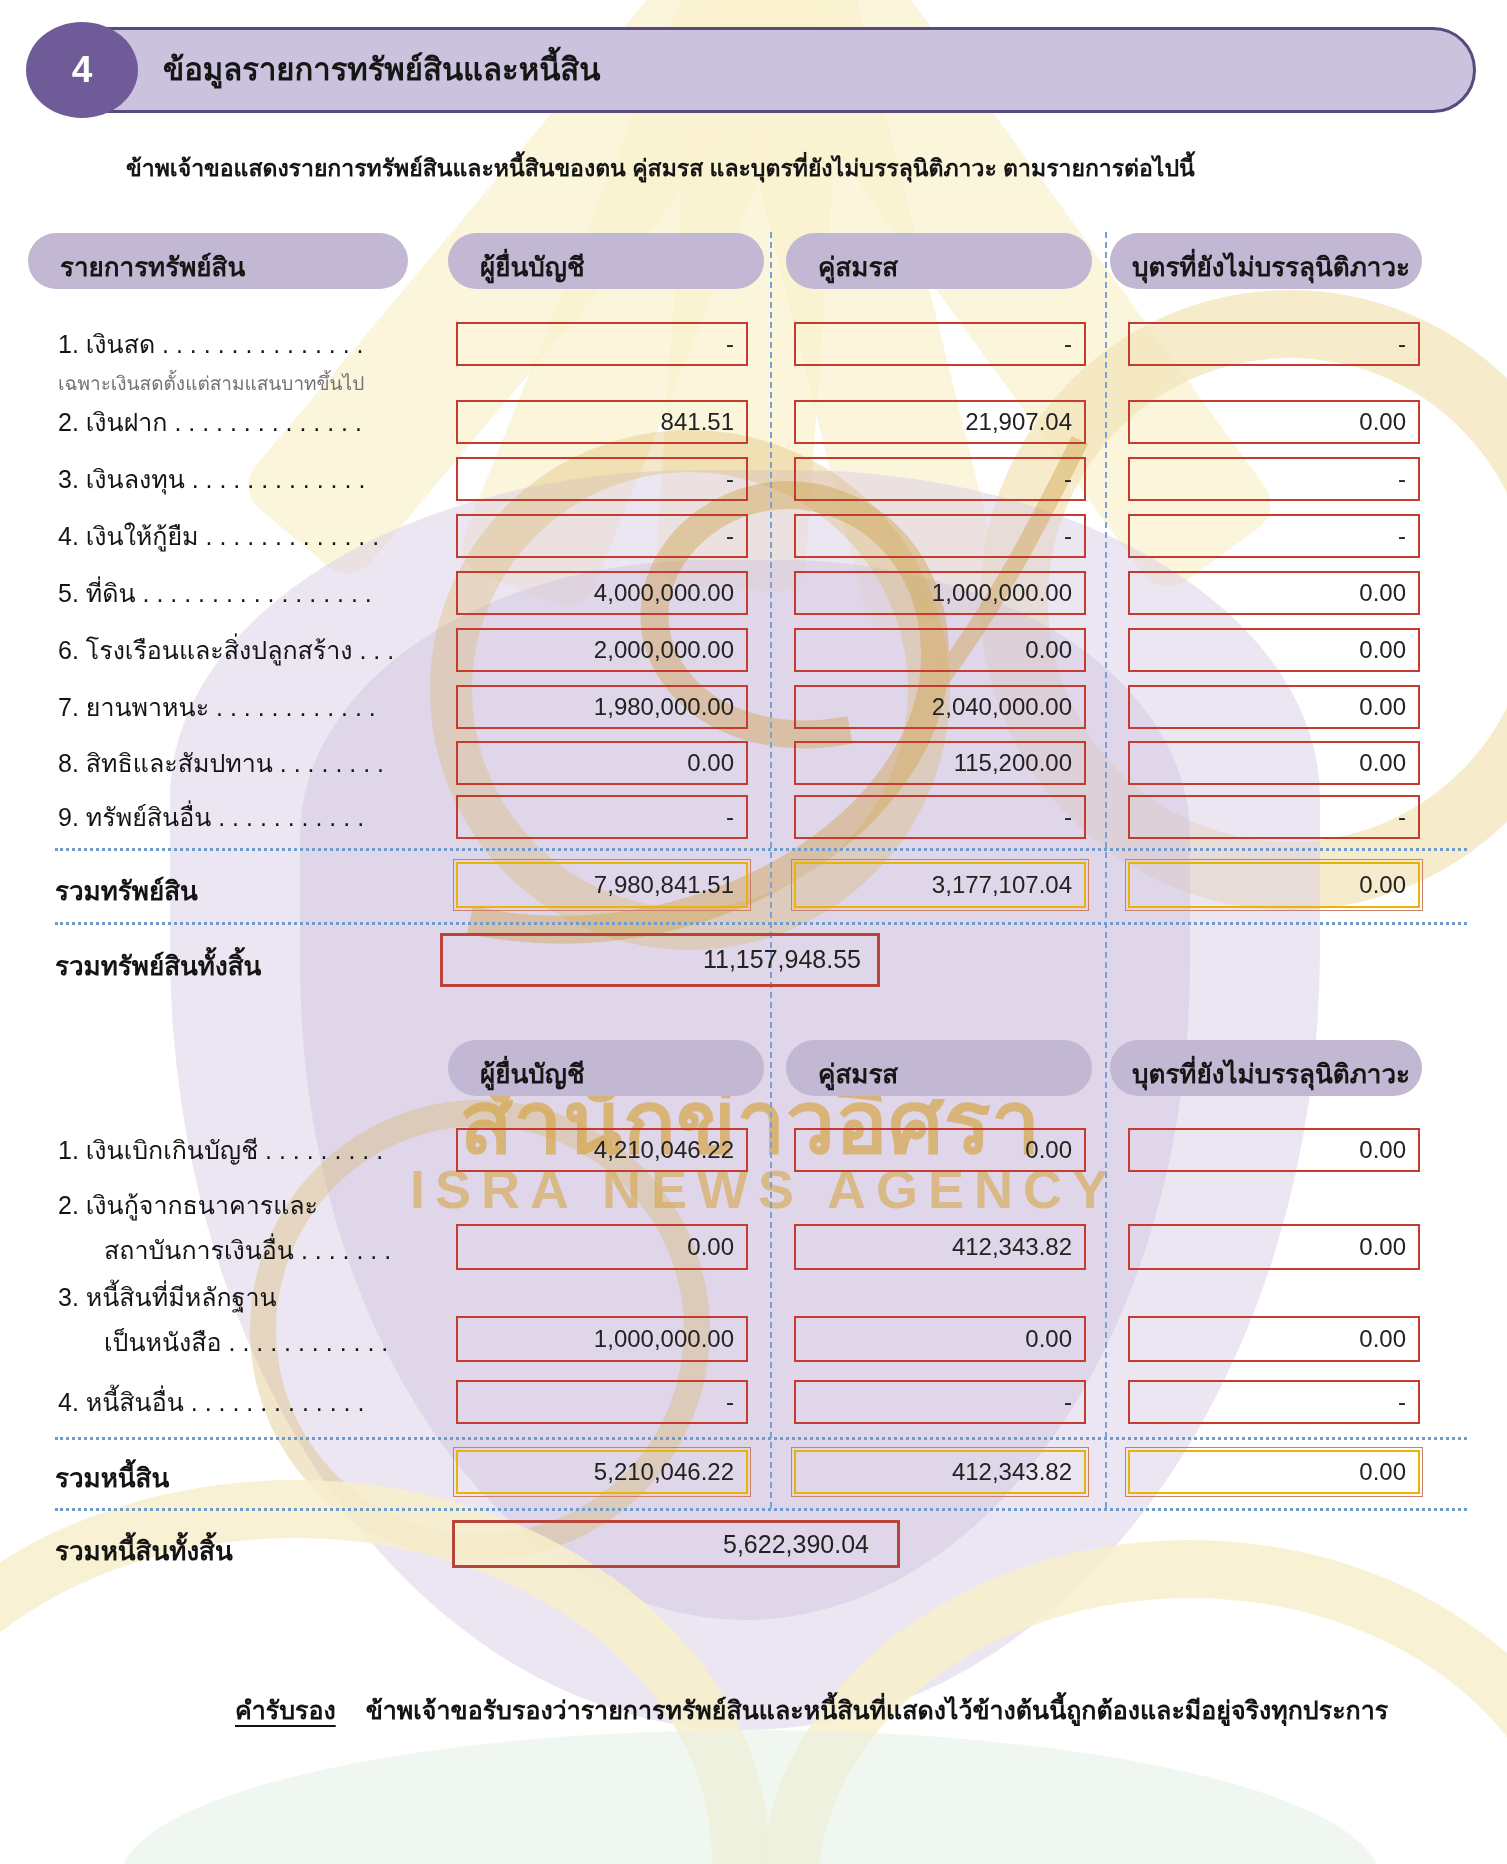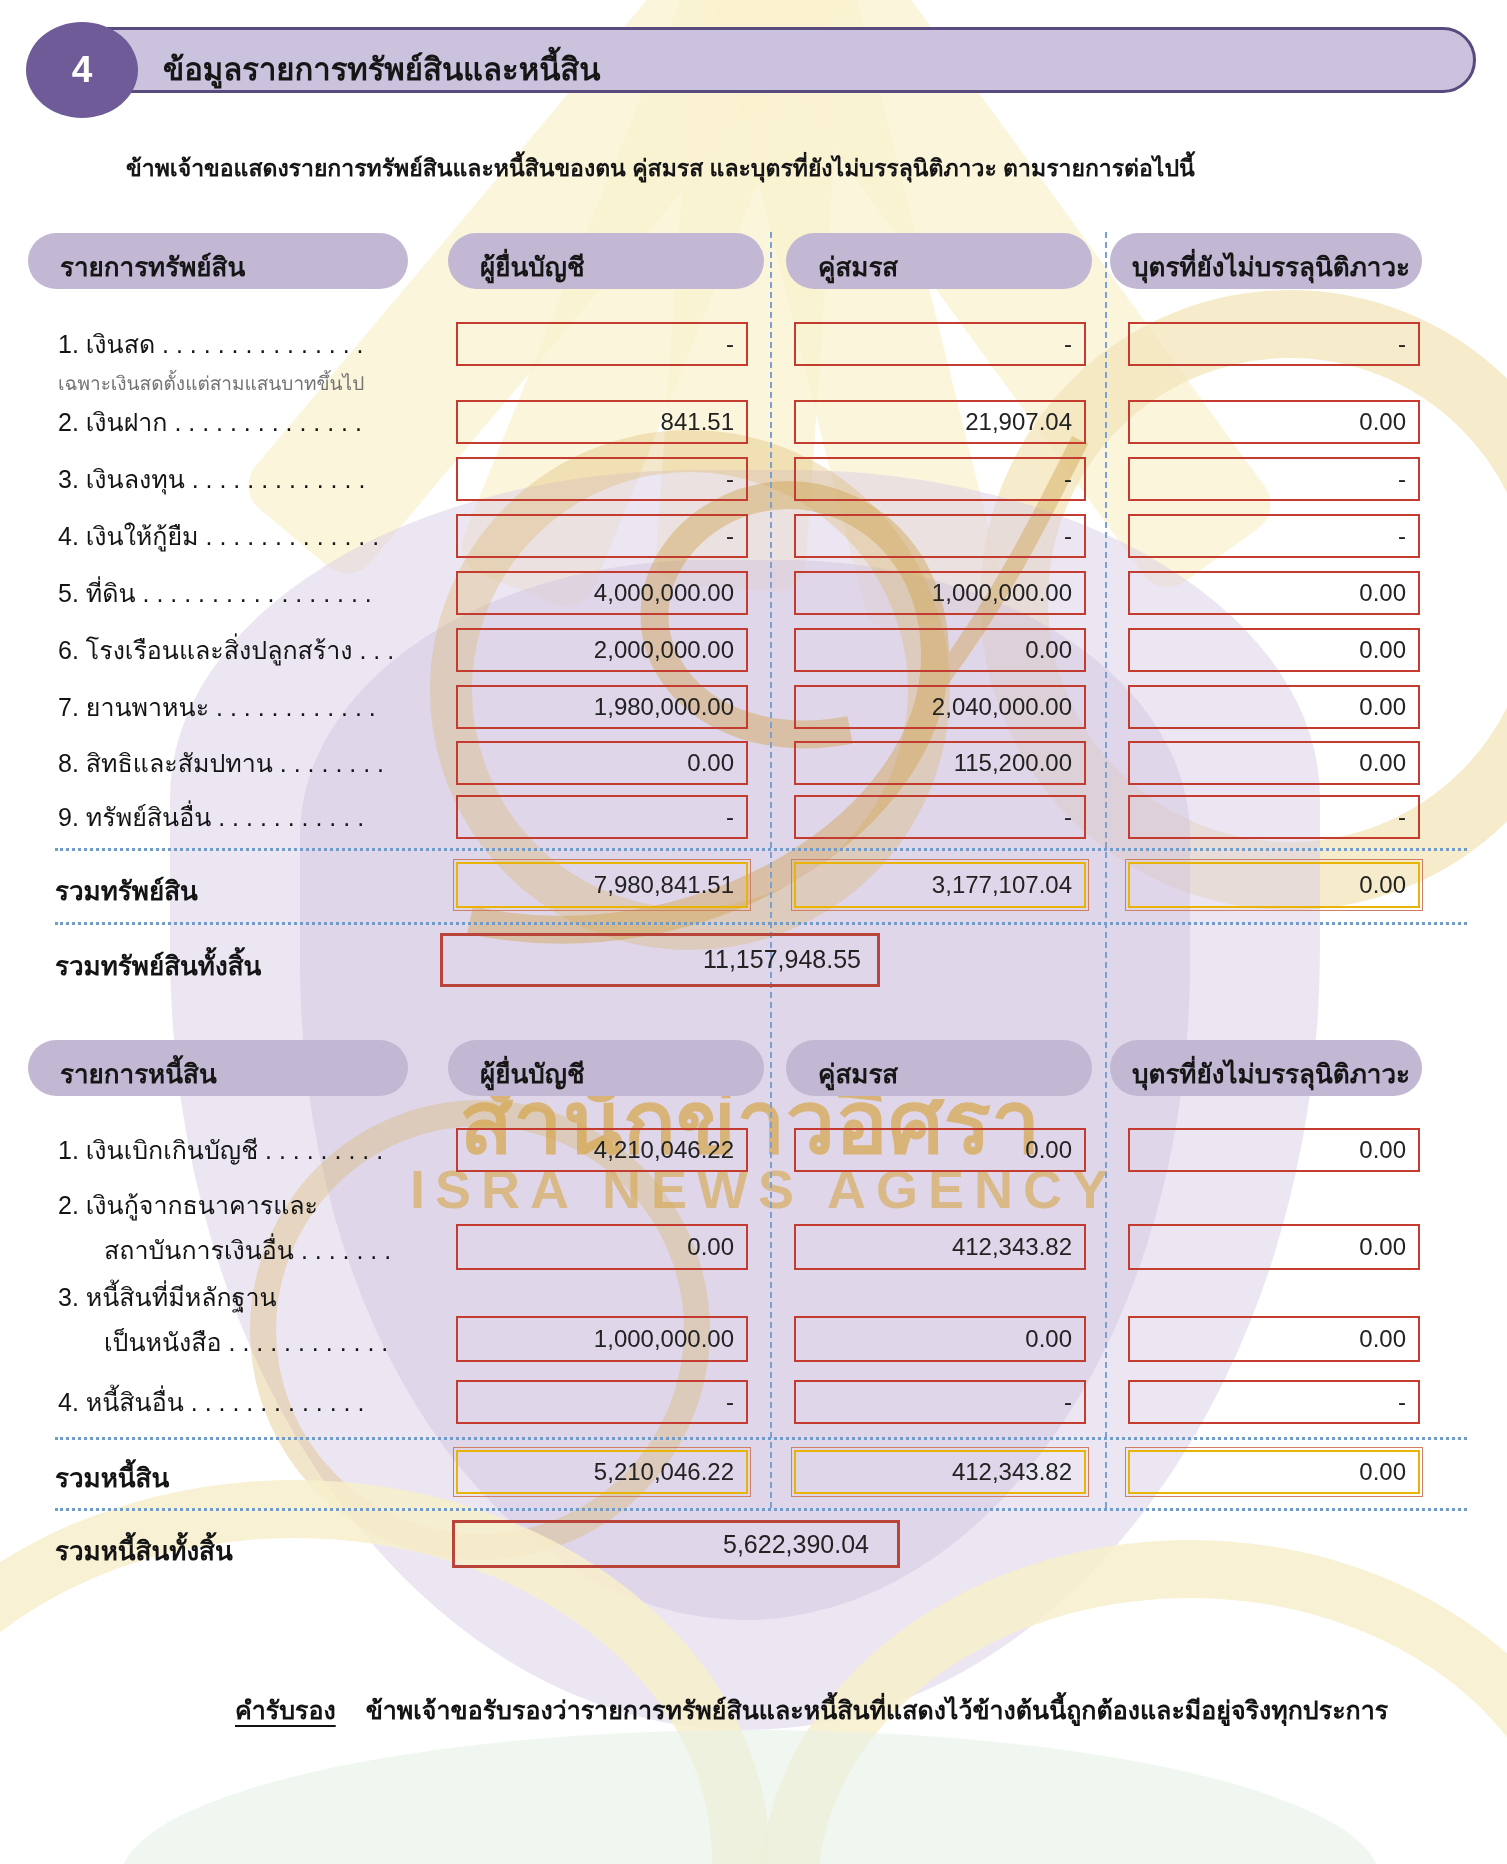--- a/index.html
+++ b/index.html
@@ -16,21 +16,21 @@
   .wm-shield { background:#dacee6; opacity:.5; border-radius: 46% 46% 50% 50% / 26% 26% 62% 62%; }
   .wm-shield-inner { background:#cdbedd; opacity:.4; border-radius: 46% 46% 50% 50% / 26% 26% 62% 62%; }
   .wm-ring-gold { border:42px solid #d9b45f; border-radius:50%; opacity:.32; }
   .wm-wheel { border:26px solid #d9b45f; border-radius:50%; opacity:.33; }
   .wm-text1 { font-size:88px; font-weight:bold; color:#d6a84e; opacity:.72; text-align:center; white-space:nowrap; }
   .wm-text2 { font-size:54px; font-weight:bold; letter-spacing:10px; color:#d6a84e; opacity:.62; text-align:center; white-space:nowrap; }
   .wm-laurel { border:58px solid #f8efcb; border-radius:50%; opacity:.85; }
   .wm-teal { background:#e3f0e6; opacity:.55; border-radius:50% 50% 0 0; }
   
   .banner {
-    position:absolute; left:40px; top:27px; width:1436px; height:66px;
+    position:absolute; left:40px; top:27px; width:1436px; height:86px;
     background:#cbc3de; border:3px solid #594a7e; border-radius:43px;
   }
   .banner-title { position:absolute; left:120px; top:0; height:80px; line-height:80px;
     font-size:31px; font-weight:bold; color:#161616; }
   .num-badge {
     position:absolute; left:26px; top:22px; width:112px; height:96px;
     background:#6e5b97; border-radius:50%;
     color:#fff; font-size:37px; font-weight:bold; text-align:center; line-height:96px;
   }
   .intro { position:absolute; left:126px; top:150px; font-size:23px; font-weight:bold; color:#161616; }
@@ -149,21 +149,20 @@
 
   <div class="hline" style="top:848px;"></div>
   <div class="totlabel" style="top:870px;">รวมทรัพย์สิน</div>
   <div class="vbox tall tbox c1" style="top:862px;">7,980,841.51</div>
   <div class="vbox tall tbox c2" style="top:862px;">3,177,107.04</div>
   <div class="vbox tall tbox c3" style="top:862px;">0.00</div>
   <div class="hline" style="top:922px;"></div>
   <div class="totlabel" style="top:945px;">รวมทรัพย์สินทั้งสิ้น</div>
   <div class="gbox" style="left:440px;top:933px;width:440px;height:54px;padding-right:16px;">11,157,948.55</div>
 
-  <div class="pill" style="left:28px;top:1040px;width:380px;">รายการหนี้สิน</div>
   <div class="pill" style="left:448px;top:1040px;width:316px;">ผู้ยื่นบัญชี</div>
   <div class="pill" style="left:786px;top:1040px;width:306px;">คู่สมรส</div>
   <div class="pill" style="left:1110px;top:1040px;width:312px;padding-left:22px;">บุตรที่ยังไม่บรรลุนิติภาวะ</div>
 
   <div class="rowlabel" style="top:1128px;">1. เงินเบิกเกินบัญชี . . . . . . . . .</div>
   <div class="vbox c1" style="top:1128px;">4,210,046.22</div>
   <div class="vbox c2" style="top:1128px;">0.00</div>
   <div class="vbox c3" style="top:1128px;">0.00</div>
 
   <div class="rowlabel l2" style="top:1183px;">2. เงินกู้จากธนาคารและ</div>

